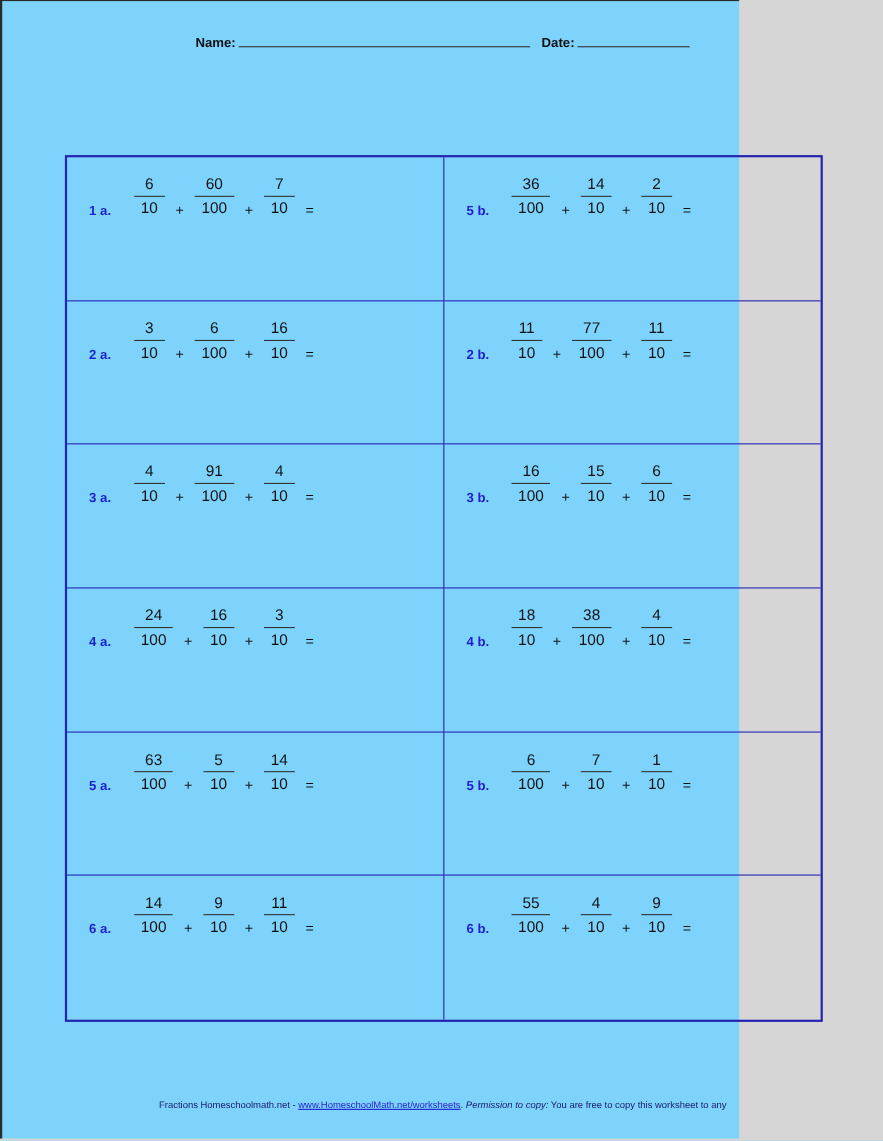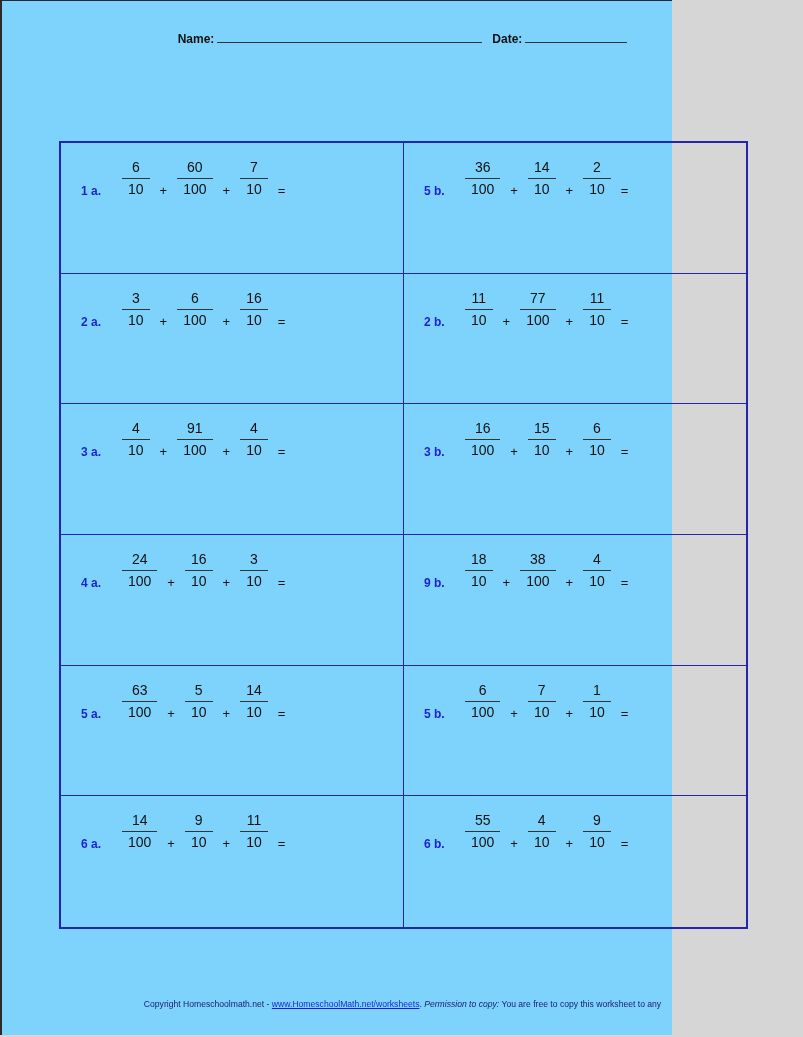--- a/index.html
+++ b/index.html
@@ -223,21 +223,21 @@
           <span class="frac">
       <span class="num">3</span>
       <span class="bar"></span>
       <span class="den">10</span>
     </span>
           <span class="op">=</span>
         </div>
       </div>
       <div class="cell">
         <div class="problem">
-          <span class="label">9 b.</span>
+          <span class="label">4 b.</span>
           <span class="frac">
       <span class="num">18</span>
       <span class="bar"></span>
       <span class="den">10</span>
     </span>
           <span class="op">+</span>
           <span class="frac">
       <span class="num">38</span>
       <span class="bar"></span>
       <span class="den">100</span>
@@ -339,15 +339,15 @@
       <span class="num">9</span>
       <span class="bar"></span>
       <span class="den">10</span>
     </span>
           <span class="op">=</span>
         </div>
       </div>
     </div>
 
   <div class="footer">
-    <span>Copyright Homeschoolmath.net - </span><a>www.HomeschoolMath.net/worksheets</a><span>.  </span><i>Permission to copy:</i><span> You are free to copy this worksheet to any</span><br>
+    <span>Fractions Homeschoolmath.net - </span><a>www.HomeschoolMath.net/worksheets</a><span>.  </span><i>Permission to copy:</i><span> You are free to copy this worksheet to any</span><br>
   </div>
 </div>
 
 </body></html>

